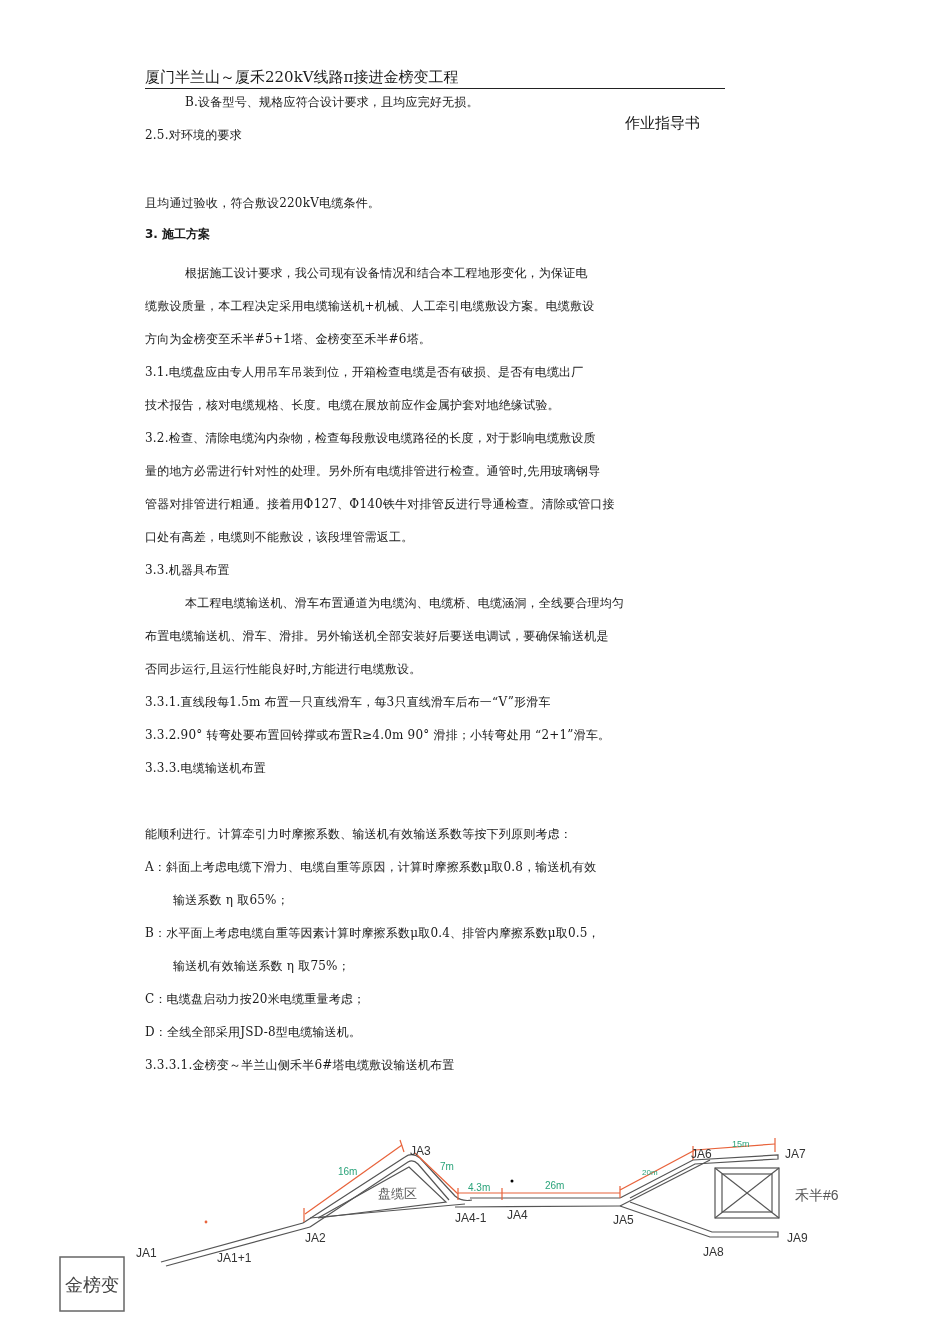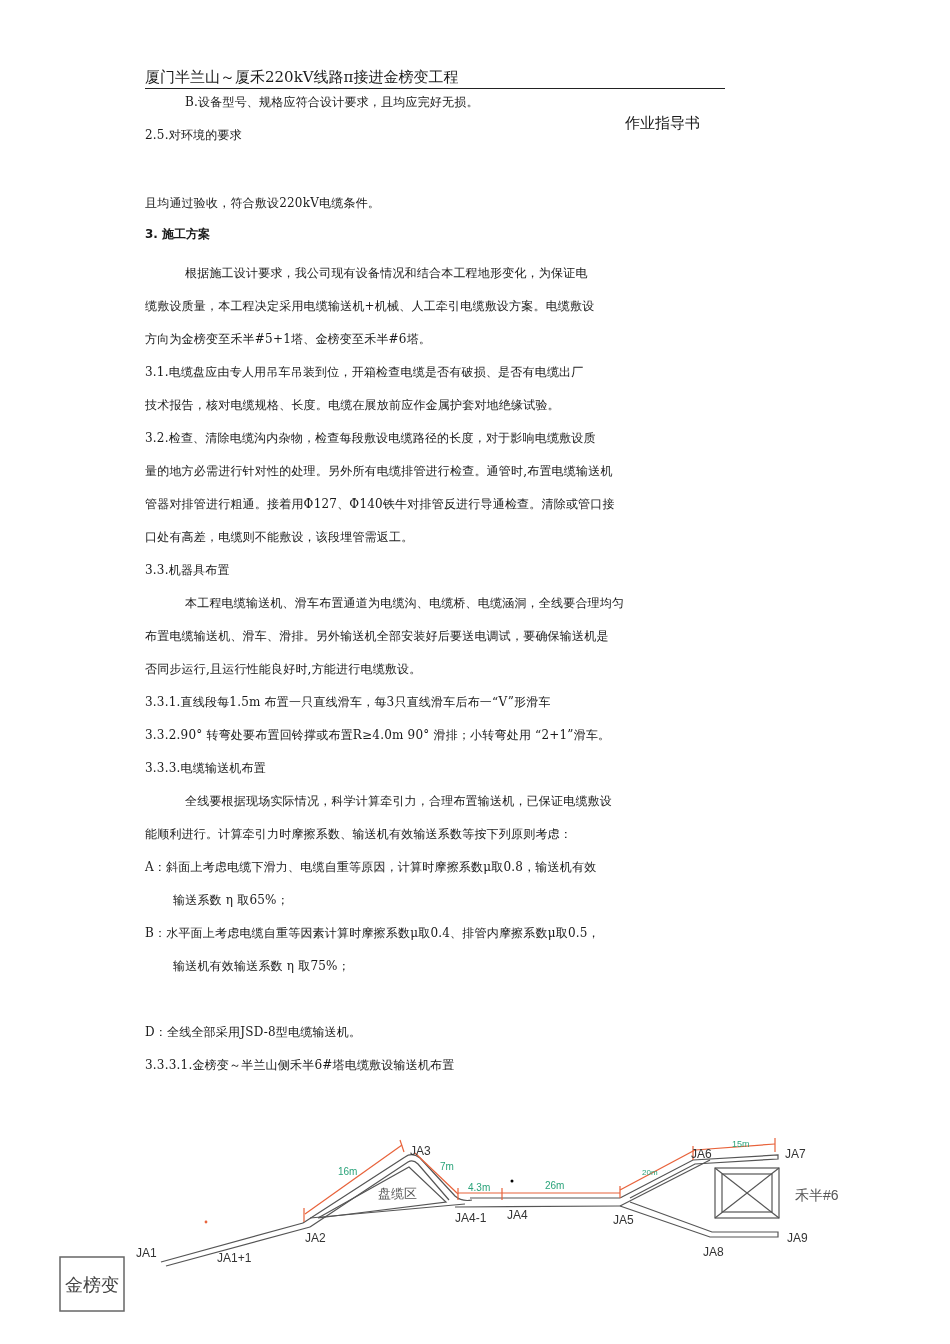--- a/index.html
+++ b/index.html
@@ -38,39 +38,39 @@
   <div class="h3" style="top:226px">3.  施工方案</div>
 
   <div class="line indent1" style="top:263px">根据施工设计要求，我公司现有设备情况和结合本工程地形变化，为保证电</div>
   <div class="line" style="top:296px">缆敷设质量，本工程决定采用电缆输送机+机械、人工牵引电缆敷设方案。电缆敷设</div>
   <div class="line" style="top:329px">方向为金榜变至禾半#5+1塔、金榜变至禾半#6塔。</div>
 
   <div class="line" style="top:362px">3.1.电缆盘应由专人用吊车吊装到位，开箱检查电缆是否有破损、是否有电缆出厂</div>
   <div class="line" style="top:395px">技术报告，核对电缆规格、长度。电缆在展放前应作金属护套对地绝缘试验。</div>
 
   <div class="line" style="top:428px">3.2.检查、清除电缆沟内杂物，检查每段敷设电缆路径的长度，对于影响电缆敷设质</div>
-  <div class="line" style="top:461px">量的地方必需进行针对性的处理。另外所有电缆排管进行检查。通管时,布置电缆输送机</div>
+  <div class="line" style="top:461px">量的地方必需进行针对性的处理。另外所有电缆排管进行检查。通管时,先用玻璃钢导</div>
   <div class="line" style="top:494px">管器对排管进行粗通。接着用Φ127、Φ140铁牛对排管反进行导通检查。清除或管口接</div>
   <div class="line" style="top:527px">口处有高差，电缆则不能敷设，该段埋管需返工。</div>
 
   <div class="line" style="top:560px">3.3.机器具布置</div>
   <div class="line indent1" style="top:593px">本工程电缆输送机、滑车布置通道为电缆沟、电缆桥、电缆涵洞，全线要合理均匀</div>
   <div class="line" style="top:626px">布置电缆输送机、滑车、滑排。另外输送机全部安装好后要送电调试，要确保输送机是</div>
   <div class="line" style="top:659px">否同步运行,且运行性能良好时,方能进行电缆敷设。</div>
 
   <div class="line" style="top:692px">3.3.1.直线段每1.5m 布置一只直线滑车，每3只直线滑车后布一“V”形滑车</div>
   <div class="line" style="top:725px">3.3.2.90° 转弯处要布置回铃撑或布置R≥4.0m 90° 滑排；小转弯处用 “2+1”滑车。</div>
   <div class="line" style="top:758px">3.3.3.电缆输送机布置</div>
-  <div class="line indent1" style="top:791px">全线要根据现场实际情况，科学计算牵引力，合理布置输送机，已保证电缆敷设</div>
   <div class="line" style="top:824px">能顺利进行。计算牵引力时摩擦系数、输送机有效输送系数等按下列原则考虑：</div>
 
   <div class="line" style="top:857px">A：斜面上考虑电缆下滑力、电缆自重等原因，计算时摩擦系数μ取0.8，输送机有效</div>
   <div class="line indent2" style="top:890px">输送系数 η 取65%；</div>
   <div class="line" style="top:923px">B：水平面上考虑电缆自重等因素计算时摩擦系数μ取0.4、排管内摩擦系数μ取0.5，</div>
   <div class="line indent2" style="top:956px">输送机有效输送系数 η 取75%；</div>
+  <div class="line" style="top:989px">C：电缆盘启动力按20米电缆重量考虑；</div>
   <div class="line" style="top:1022px">D：全线全部采用JSD-8型电缆输送机。</div>
   <div class="line" style="top:1055px">3.3.3.1.金榜变～半兰山侧禾半6#塔电缆敷设输送机布置</div>
 
   <svg class="diagram" viewBox="0 1120 950 224" width="950" height="224">
 
     <g>
       <rect x="60" y="1257" width="64" height="54" fill="none" stroke="#666" stroke-width="1.5"></rect>
       <text class="cn" x="92" y="1291" font-size="18" text-anchor="middle" fill="#444">金榜变</text>
     </g>
 

